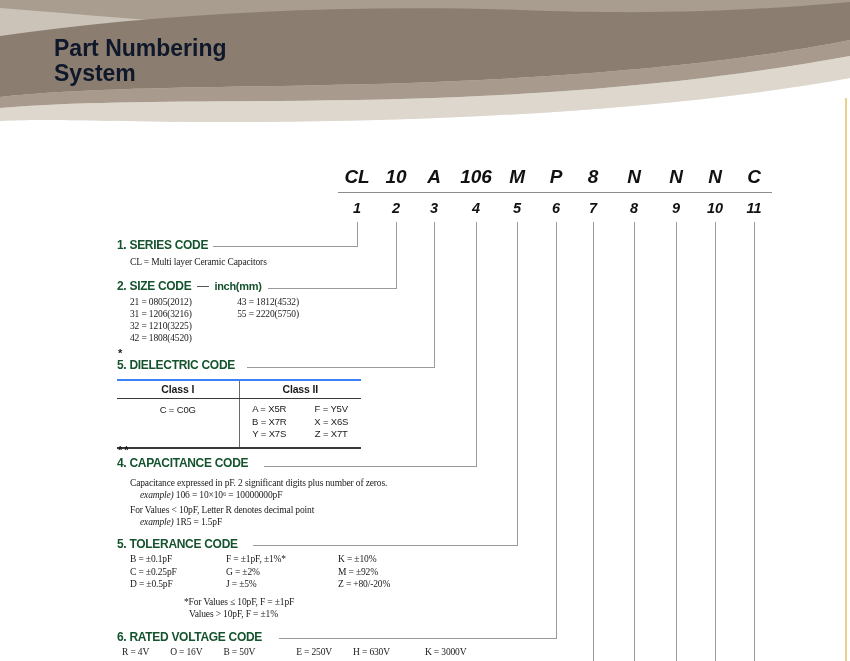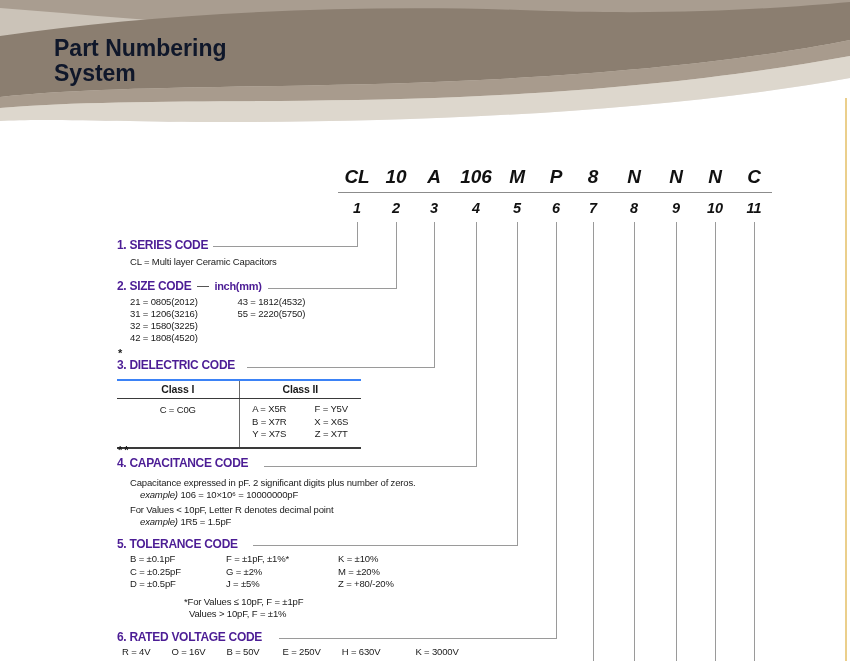--- a/index.html
+++ b/index.html
@@ -26,25 +26,25 @@
   }
   .pn-code { top:166px; font-size:19px; }
   .pn-pos  { top:200px; font-size:14.5px; }
   .pn-rule { position:absolute; left:338px; top:192px; width:434px; height:1px; background:#8c8c8c; }
   
   .vline { position:absolute; width:1px; background:#9a9a9a; top:222px; }
   .hline { position:absolute; height:1px; background:#9a9a9a; }
   
   .sec-head {
     position:absolute; left:117px; font-size:12px; font-weight:bold;
-    color:#4c1d95; white-space:nowrap; letter-spacing:-0.3px;
+    color:#14532d; white-space:nowrap; letter-spacing:-0.3px;
   }
   .sec-mark { position:absolute; left:118px; font-size:11px; font-weight:bold; letter-spacing:1px; }
   .small { font-size:9.5px; line-height:12px; white-space:nowrap; }
-  .abs { position:absolute; }
+  .abs { position:absolute;font-family:Liberation Serif, serif; }
   .dash-sep { display:inline-block; width:12px; height:1px; background:#555; vertical-align:3px; margin:0 5px 0 6px; }
   .unit { font-size:11px; font-weight:bold; }
   .grid-col { display:inline-block; vertical-align:top; }
   
   .dtable {
     position:absolute; left:117px; top:379px; width:244px;
     border-top:2px solid #3b82f6; border-bottom:2px solid #3a3a3a;
   }
   .dtable .hrow { display:flex; border-bottom:1px solid #3a3a3a; }
   .dtable .hcell {
@@ -132,31 +132,31 @@
   <div class="sec-head" style="top:238px">1. SERIES CODE</div>
   <div class="abs small" style="left:130px; top:256px">CL = Multi layer Ceramic Capacitors</div>
 
   <div class="sec-head" style="top:279px">
     <span>2. SIZE CODE</span><span class="dash-sep"></span><span class="unit">inch(mm)</span>
   </div>
   <div class="abs small" style="left:130px; top:296px">
     <div class="grid-col" style="width:105px">
       <div>21 = 0805(2012)</div>
       <div>31 = 1206(3216)</div>
-      <div>32 = 1580(3225)</div>
+      <div>32 = 1210(3225)</div>
       <div>42 = 1808(4520)</div>
     </div>
     <div class="grid-col">
       <div>43 = 1812(4532)</div>
       <div>55 = 2220(5750)</div>
     </div>
   </div>
 
   <div class="sec-mark" style="top:347px">*</div>
-  <div class="sec-head" style="top:358px">3. DIELECTRIC CODE</div>
+  <div class="sec-head" style="top:358px">5. DIELECTRIC CODE</div>
   <div class="dtable">
     <div class="hrow">
       <div class="hcell">Class I</div>
       <div class="divider"></div>
       <div class="hcell">Class II</div>
     </div>
     <div class="brow">
       <div class="bcell">
         <div class="c1-val">C = C0G</div>
       </div>
@@ -194,34 +194,34 @@
   <div class="sec-head" style="top:537px">5. TOLERANCE CODE</div>
   <div class="abs small" style="left:130px; top:553px; line-height:12.5px">
     <div class="tol-row">
       <div class="tol-c1">B = ±0.1pF</div>
       <div class="tol-c2">F = ±1pF, ±1%*</div>
       <div class="tol-c3">K = ±10%</div>
     </div>
     <div class="tol-row">
       <div class="tol-c1">C = ±0.25pF</div>
       <div class="tol-c2">G = ±2%</div>
-      <div class="tol-c3">M = ±20%</div>
+      <div class="tol-c3">M = ±92%</div>
     </div>
     <div class="tol-row">
       <div class="tol-c1">D = ±0.5pF</div>
       <div class="tol-c2">J = ±5%</div>
       <div class="tol-c3">Z = +80/-20%</div>
     </div>
   </div>
   <div class="abs small" style="left:184px; top:596px">*For Values ≤ 10pF, F = ±1pF</div>
   <div class="abs small" style="left:189px; top:608px">Values &gt; 10pF, F = ±1%</div>
 
   <div class="sec-head" style="top:630px">6. RATED VOLTAGE CODE</div>
   <div class="abs small volt-row" style="left:122px; top:646px">
     <span>R = 4V</span>
     <span>O = 16V</span>
     <span>B = 50V</span>
-    <span style="margin-left:2px">E = 250V</span>
+    <span style="margin-left:20px">E = 250V</span>
     <span>H = 630V</span>
     <span style="margin-left:14px">K = 3000V</span>
   </div>
 
 </div>
 
 </body></html>

